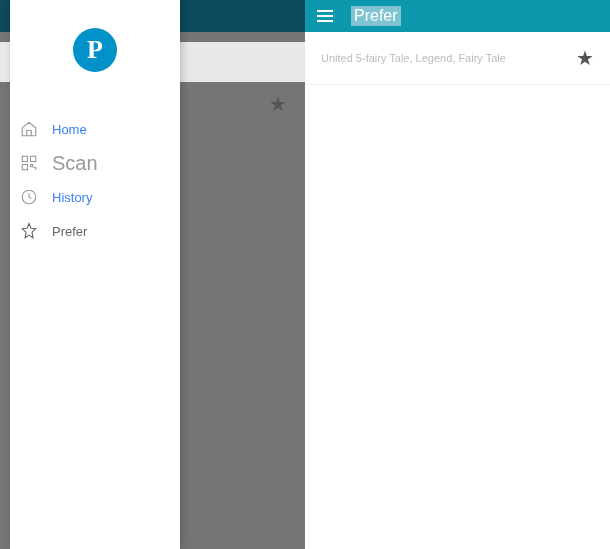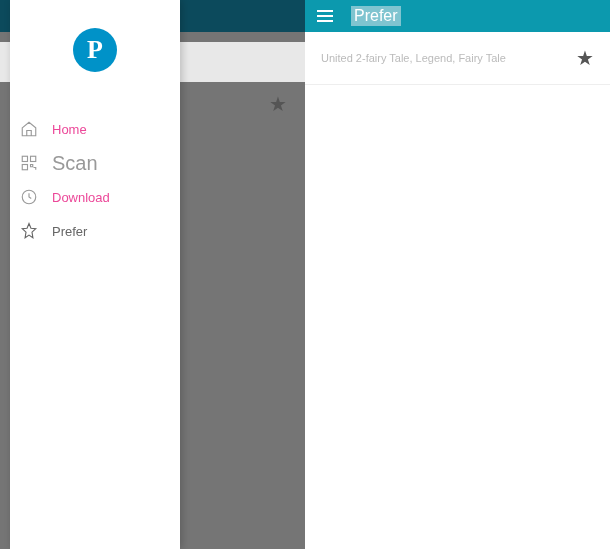--- a/index.html
+++ b/index.html
@@ -11,21 +11,21 @@
     .left-panel-bar { position: absolute; top: 42px; left: 0; right: 0; height: 40px; background: #e8e8e8; }
     .left-panel-star { position: absolute; top: 50px; right: 18px; color: #555; font-size: 20px; }
     
     
     .sidebar { position: absolute; left: 10px; top: 0; width: 170px; height: 549px; background: #fff; box-shadow: 2px 0 8px rgba(0,0,0,0.2); z-index: 10; }
     .logo-wrap { display: flex; justify-content: center; padding: 28px 0 40px; }
     .logo { width: 44px; height: 44px; border-radius: 50%; background: #0092c8; display: flex; align-items: center; justify-content: center; color: #fff; font-size: 26px; font-weight: bold; font-family: Georgia, serif; }
     .nav { padding-left: 10px; }
     .nav-item { display: flex; align-items: center; height: 34px; gap: 14px; cursor: pointer; position: relative; overflow: hidden; white-space: nowrap; }
     .nav-icon { width: 18px; height: 18px; flex-shrink: 0; display: flex; align-items: center; justify-content: center; color: #999; }
-    .nav-label { color: #ec4899; font-size: 13px; }
+    .nav-label { color: #3b82f6; font-size: 13px; }
     .nav-item.scan .nav-label { font-size: 20px; color: #999; font-weight: 300; }
     .nav-item.download .nav-label { font-size: 17px; color: #888; font-family: 'Arial Narrow', Arial; }
     .nav-item.active::before { content: ''; position: absolute; left: -10px; top: 0; bottom: 0; width: 4px; background: #0092c8; }
     .nav-item.active .nav-label { color: #666; font-weight: 500; }
     .nav-item.active .nav-icon { color: #666; }
     
     
     .right-panel { position: absolute; left: 305px; top: 0; width: 305px; height: 549px; background: #fff; }
     .right-header { height: 32px; background: #0c99ae; display: flex; align-items: center; padding: 0 12px; gap: 18px; }
     .hamburger { display: flex; flex-direction: column; gap: 3px; cursor: pointer; }
@@ -75,21 +75,21 @@
     </div>
 
 
     <div class="nav-item">
       <span class="nav-icon">
         <svg viewBox="0 0 24 24" fill="none" stroke="currentColor" stroke-width="1.5">
             <circle cx="12" cy="12" r="9"></circle>
             <path d="M12 7v5l3 2"></path>
           </svg>
       </span>
-      <span class="nav-label">Download</span>
+      <span class="nav-label">History</span>
     </div>
 
     <div class="nav-item active">
       <span class="nav-icon">
         <svg viewBox="0 0 24 24" fill="none" stroke="currentColor" stroke-width="1.5">
             <path d="M12 2l2.6 6.3L21 9l-5 4.6L17.2 21 12 17.5 6.8 21 8 13.6 3 9l6.4-.7z"></path>
           </svg>
       </span>
       <span class="nav-label">Prefer</span>
     </div>
@@ -101,16 +101,16 @@
 <div class="right-panel">
   <div class="right-header">
     <div class="hamburger">
       <span></span>
         <span></span>
         <span></span>
     </div>
     <span class="right-title">Prefer</span>
   </div>
   <div class="list-item">
-    <span class="list-text">United 2-fairy Tale, Legend, Fairy Tale</span>
+    <span class="list-text">United 5-fairy Tale, Legend, Fairy Tale</span>
     <span class="list-star">★</span>
   </div>
 </div>
 
 </body></html>

